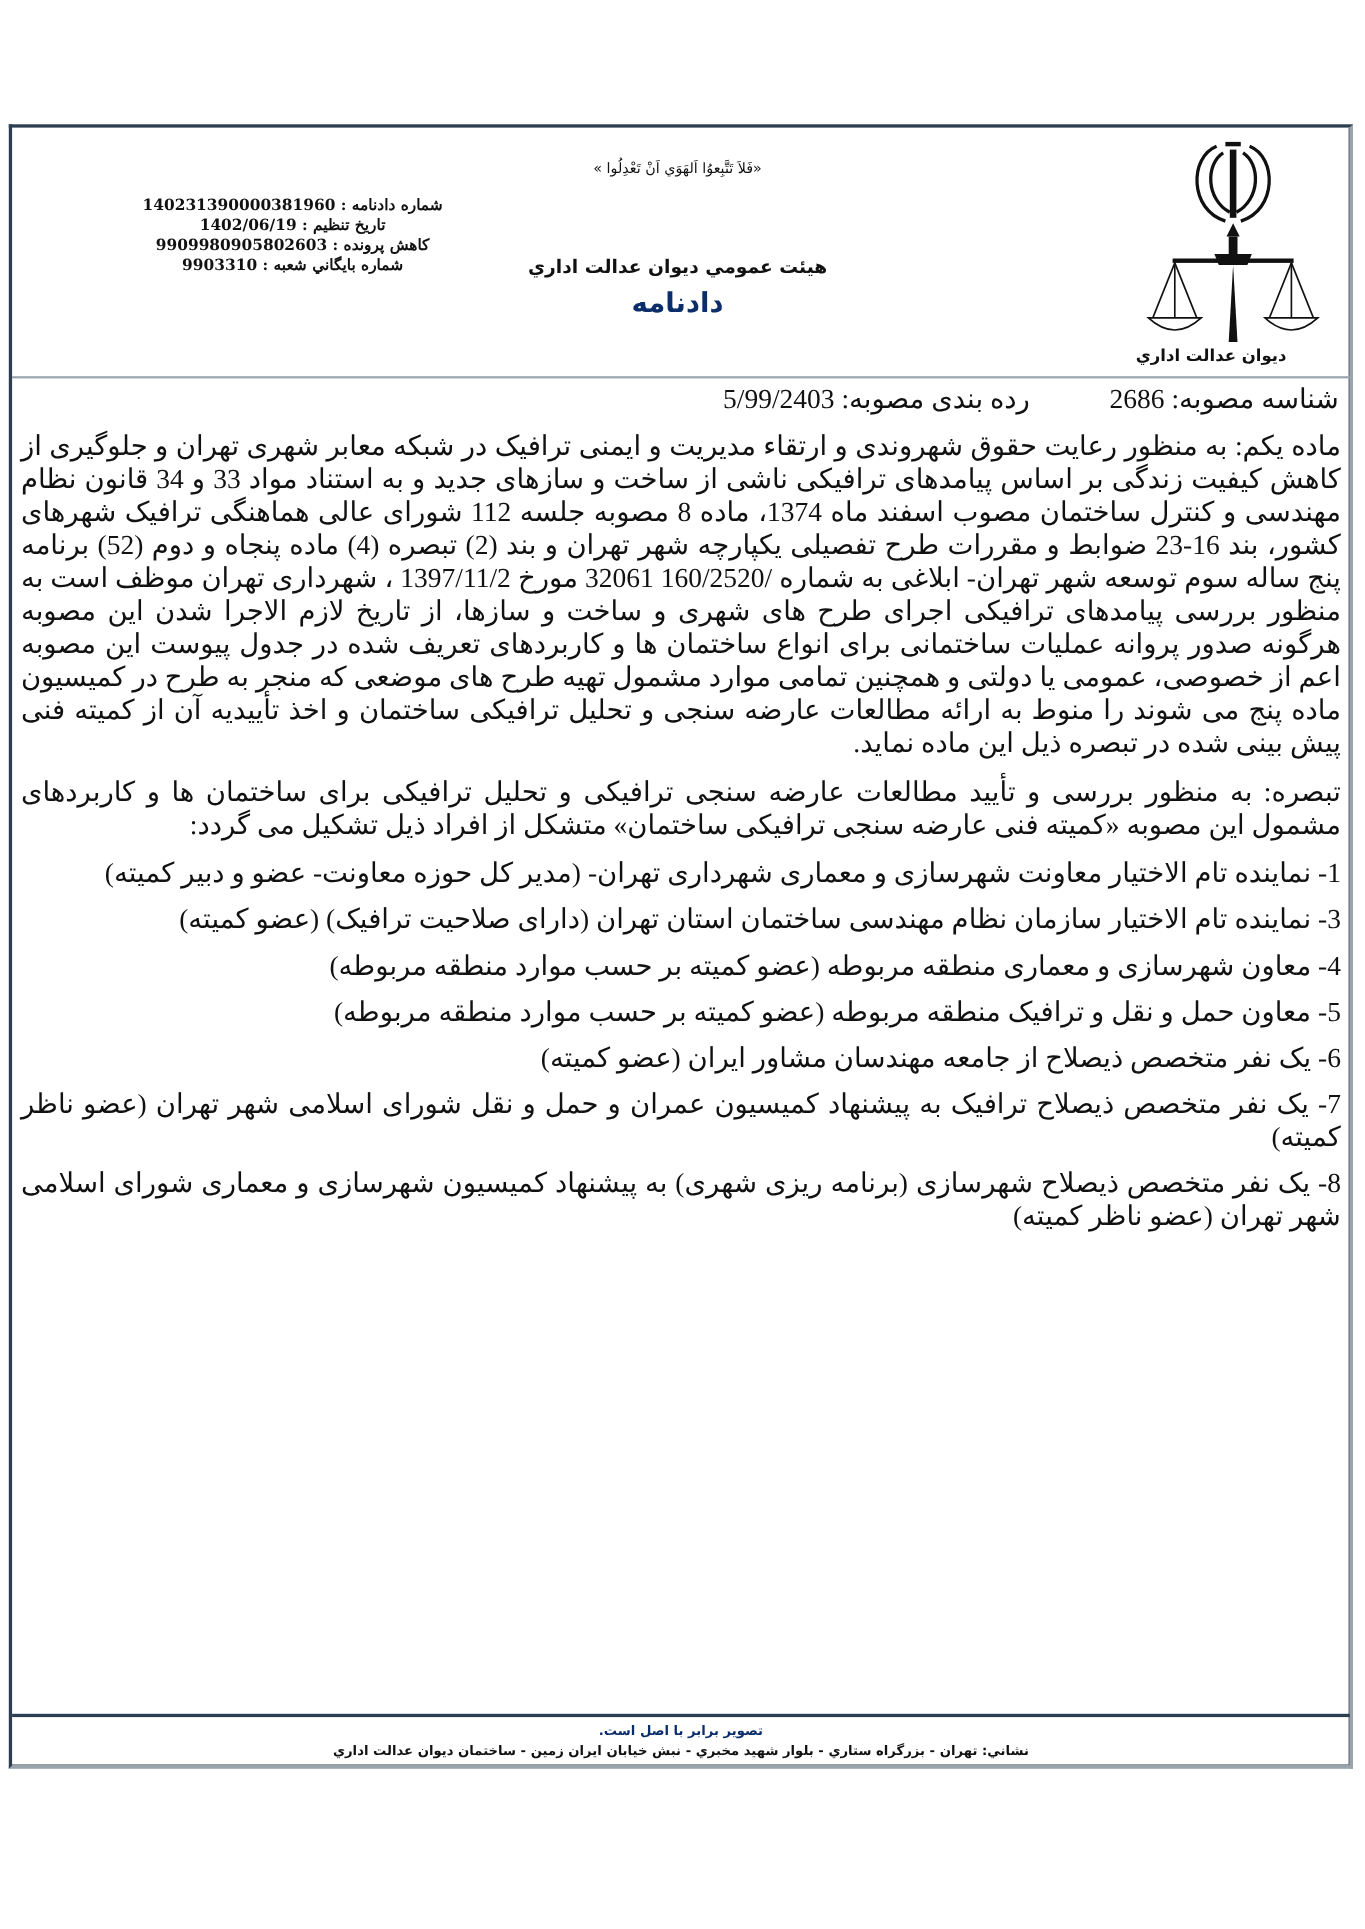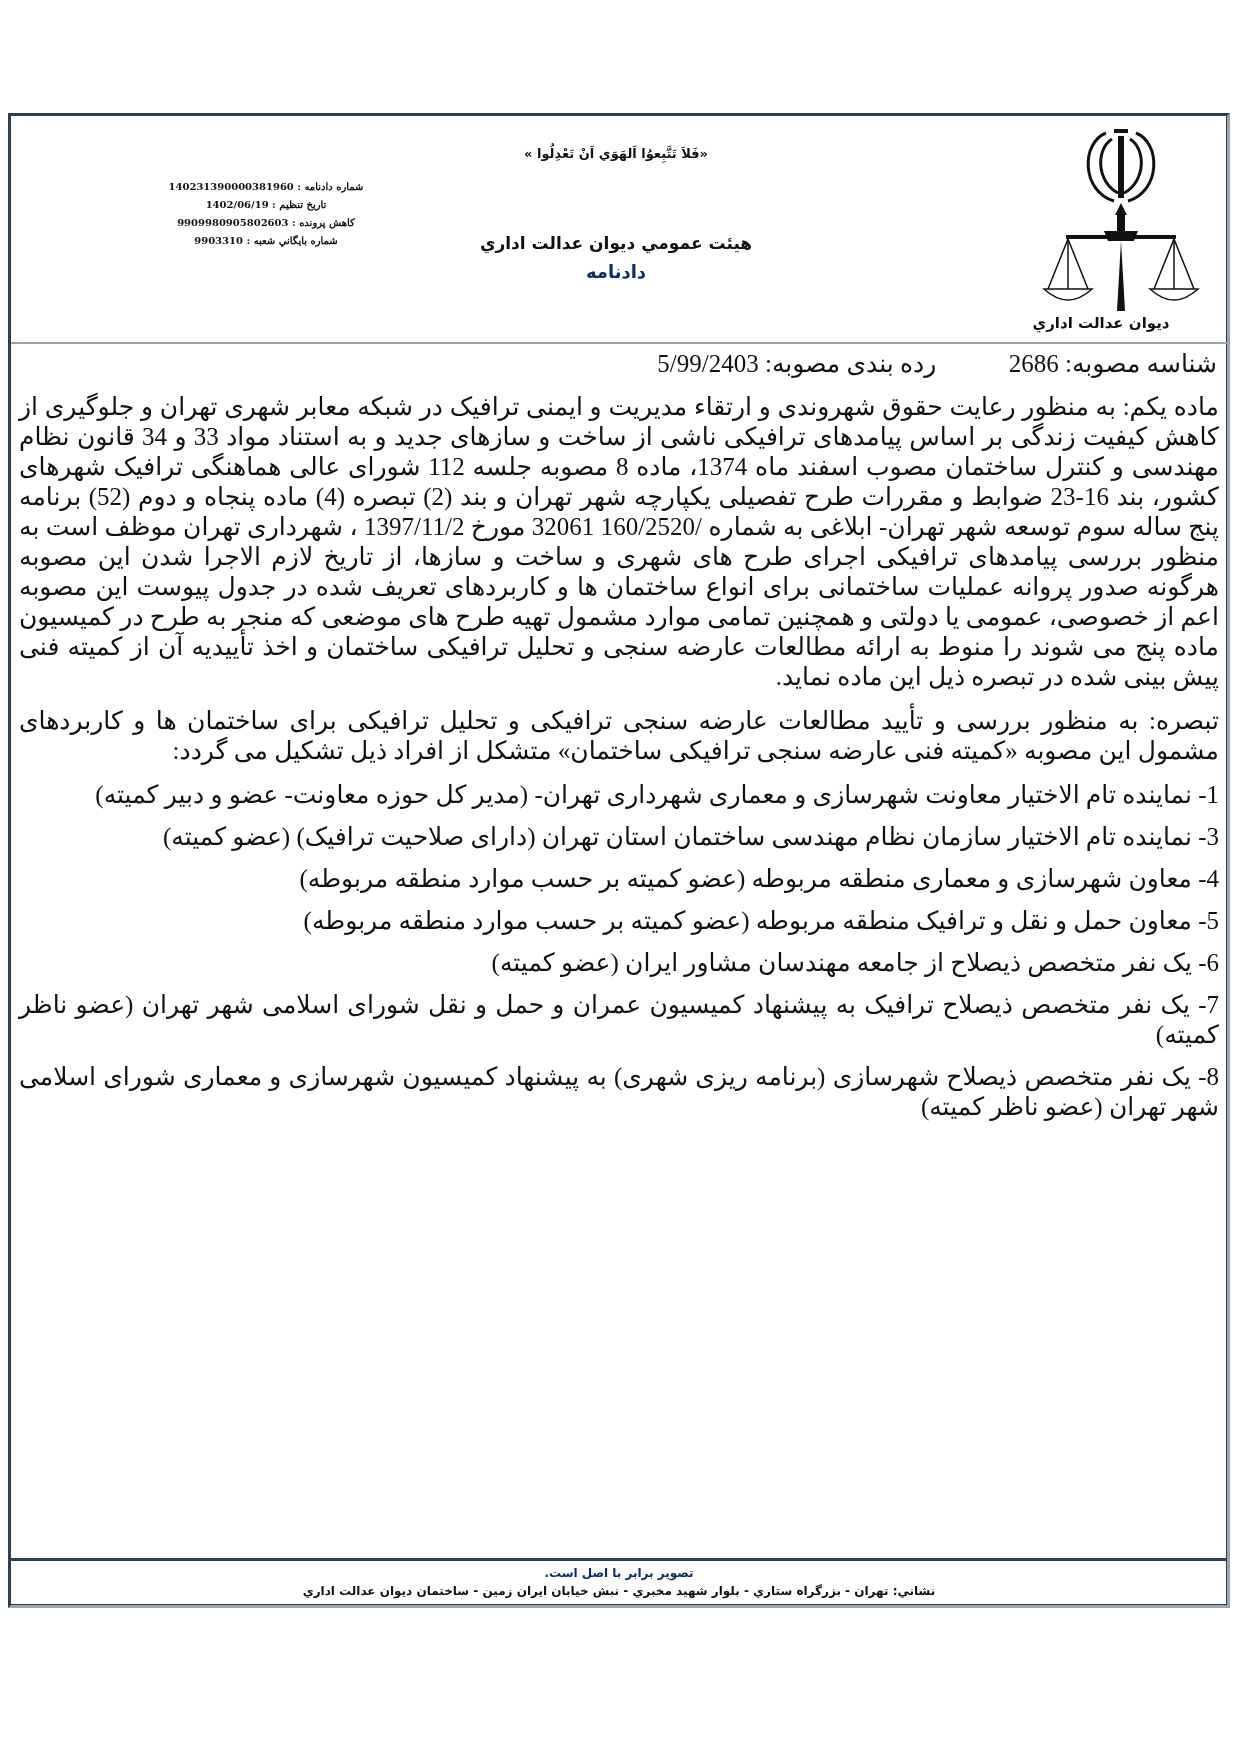--- a/index.html
+++ b/index.html
@@ -10,30 +10,30 @@
       box-sizing: border-box; background: #fff;
       box-shadow: inset -1px -1px 0 #2c3e50;
     }
     .header {
       position: absolute; left: 0; top: 0; width: 100%; height: 228px;
       border-bottom: 2px solid #9aa4ad; box-sizing: border-box;
     }
     .meta {
       position: absolute; left: 95px; top: 62px; width: 320px;
       direction: rtl; text-align: center;
-      font-family: "DejaVu Serif", serif; font-weight: bold; font-size: 10px; line-height: 18px; color: #111;
+      font-family: "DejaVu Serif", serif; font-weight: bold; font-size: 14px; line-height: 18px; color: #111;
     }
     .meta div { white-space: nowrap; }
     .center-head {
       position: absolute; left: 440px; top: 0; width: 330px; direction: rtl; text-align: center;
       font-family: "DejaVu Sans", sans-serif; color: #111;
     }
-    .verse { position: absolute; top: 30px; width: 100%; font-size: 13px; font-weight: bold; }
+    .verse { position: absolute; top: 30px; width: 100%; font-size: 13px; font-weight: normal; }
     .council { position: absolute; top: 117px; width: 100%; font-size: 17px; font-weight: bold; }
-    .title { position: absolute; top: 145px; width: 100%; font-size: 18px; font-weight: bold; color: #0b2e6b; }
+    .title { position: absolute; top: 145px; width: 100%; font-size: 25px; font-weight: bold; color: #0b2e6b; }
     .emblem { position: absolute; left: 1015px; top: 5px; width: 190px; height: 200px; }
     .emblem-label {
       position: absolute; left: 990px; top: 198px; width: 200px; text-align: center; direction: rtl;
       font-family: "DejaVu Sans", sans-serif; font-weight: bold; font-size: 15px; color: #111;
     }
     .body {
       position: absolute; left: 8px; top: 232px; width: 1200px; direction: rtl; text-align: justify;
       font-family: "Liberation Serif", serif; font-size: 25px; line-height: 30px; color: #111;
     }
     .idline { font-size: 25px; line-height: 32px; margin-bottom: 12px; padding-right: 2px; }

